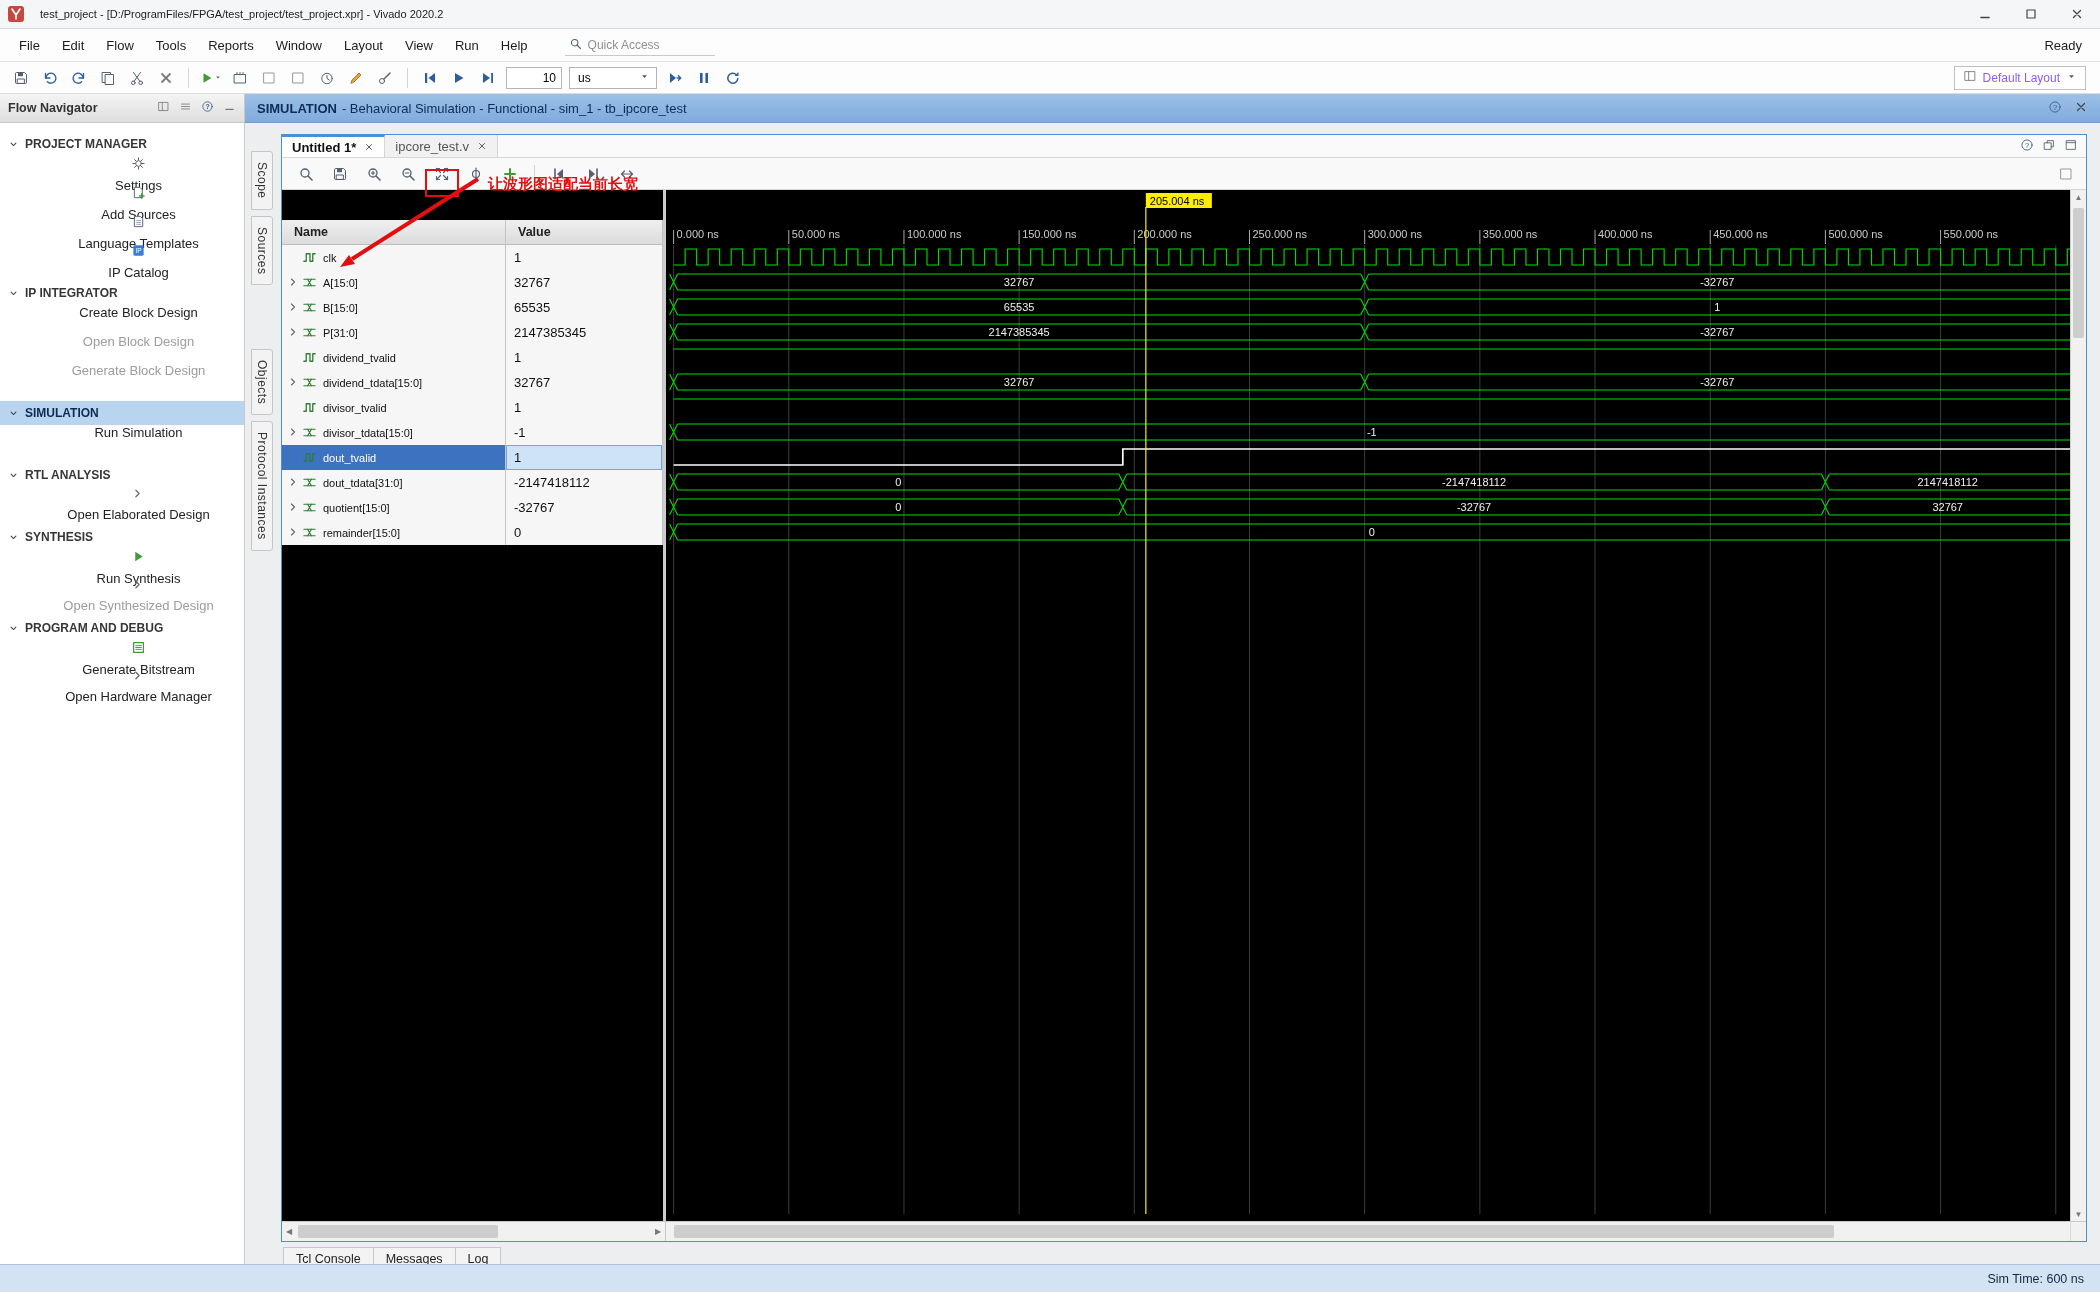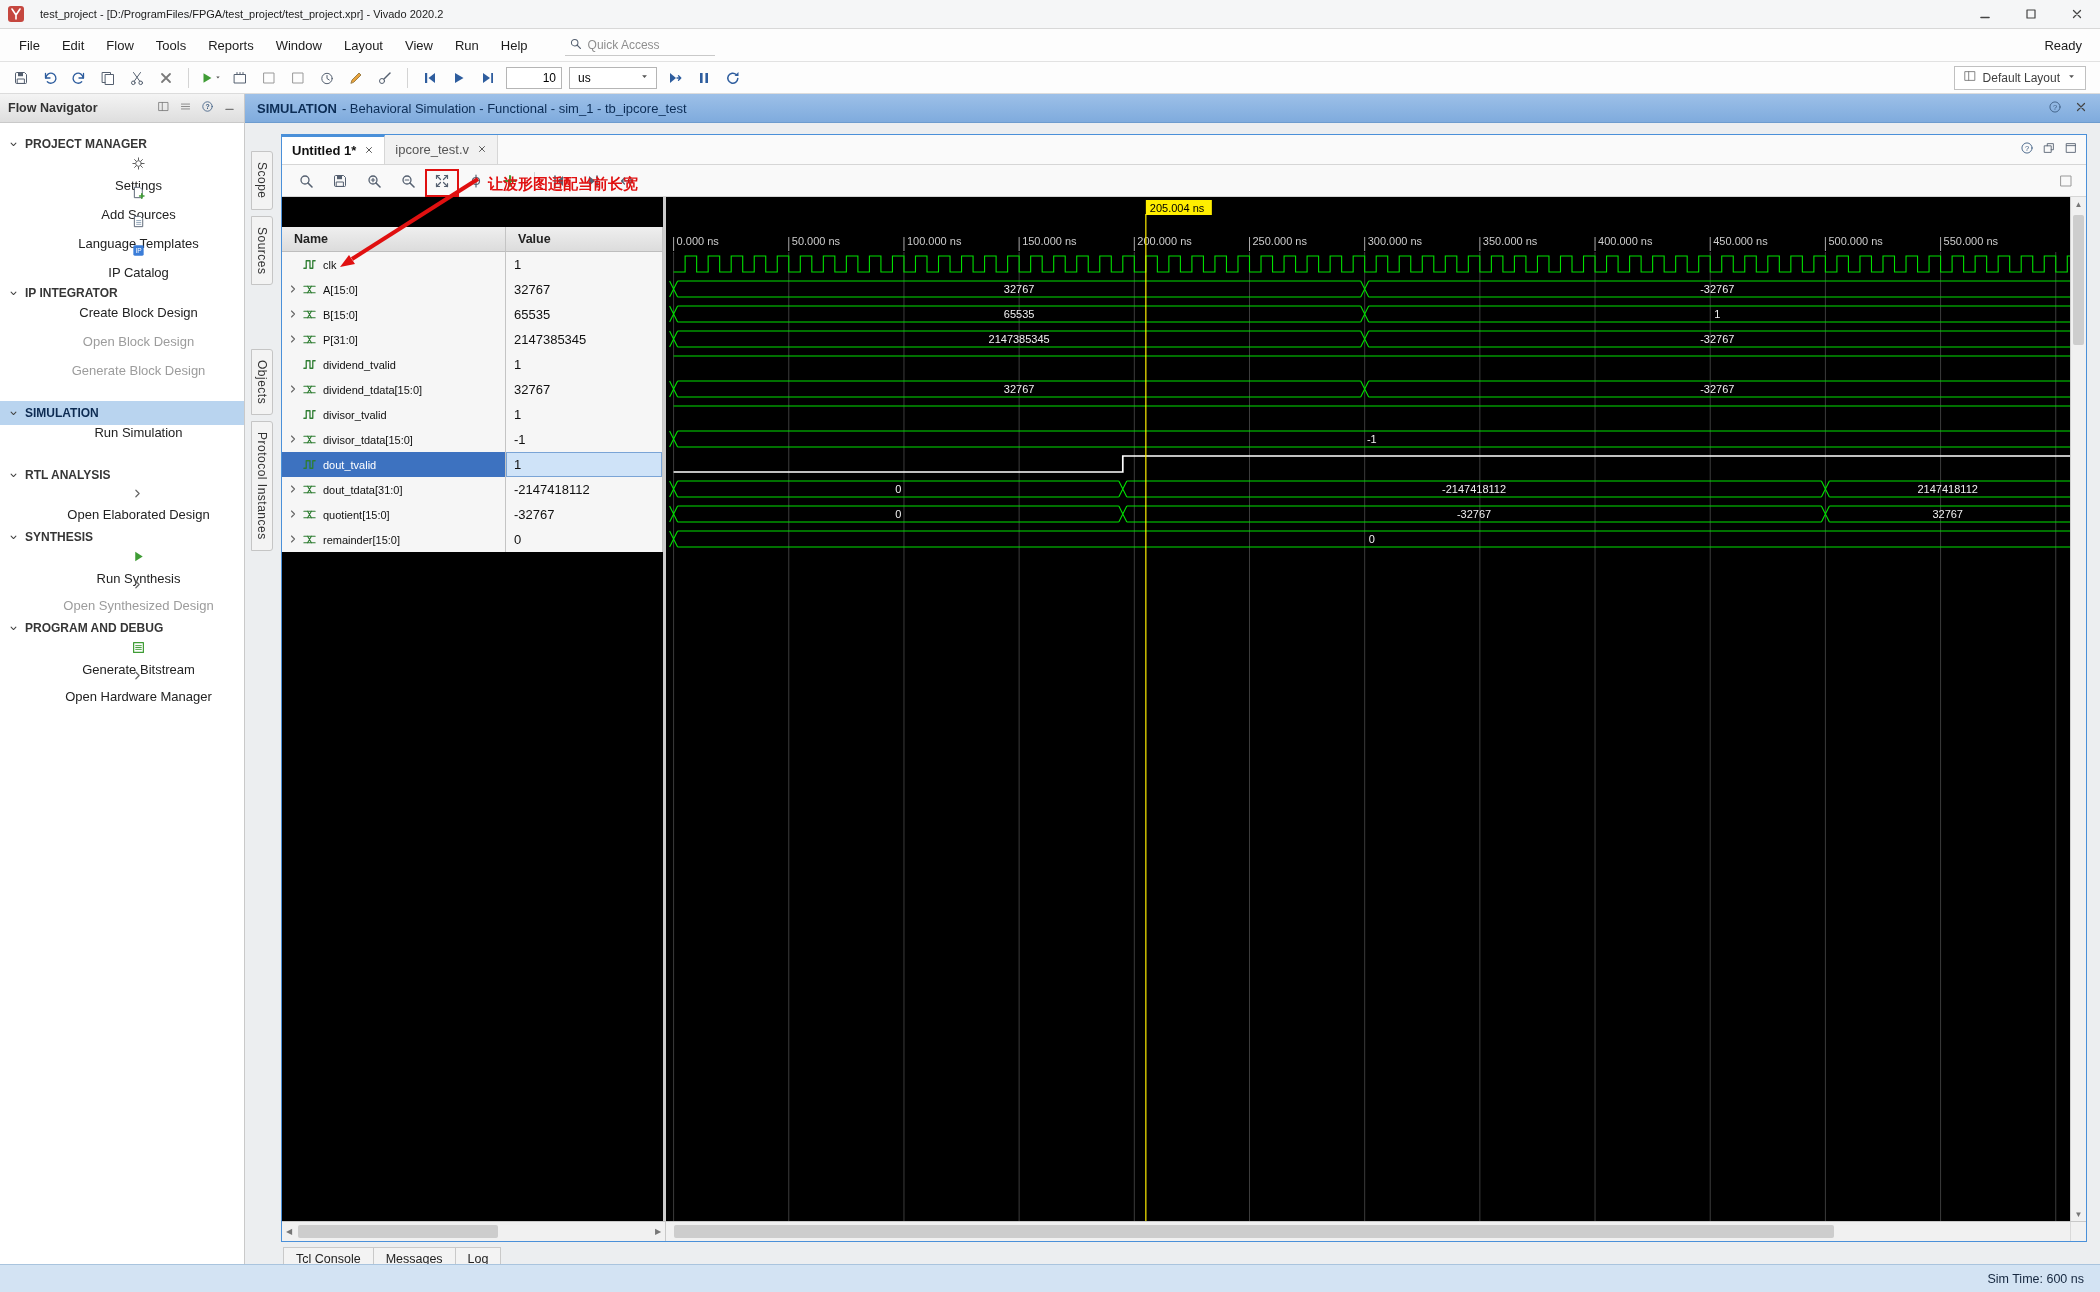--- a/index.html
+++ b/index.html
@@ -15,21 +15,21 @@
   .winbtn{width:46px;height:100%;display:flex;align-items:center;justify-content:center;}
   .menubar{position:absolute;left:0;top:29px;width:2100px;height:33px;background:#fdfdfd;border-bottom:1px solid #e2e2e2;display:flex;align-items:center;padding-left:8px;font-size:13px;color:#1c1c1c;}
   .menuitem{padding:5px 11px;}
   .quick{display:flex;align-items:center;gap:6px;margin-left:26px;border-bottom:1px solid #c9c9c9;padding:2px 4px;width:150px;color:#8f8f8f;font-size:12px;}
   .ready{margin-left:auto;padding-right:18px;font-size:13px;color:#1c1c1c;}
   .toolbar{position:absolute;left:0;top:62px;width:2100px;height:32px;background:#fdfdfd;border-bottom:1px solid #dcdcdc;display:flex;align-items:center;gap:7px;padding-left:10px;}
   .tbicon{width:22px;height:22px;display:flex;align-items:center;justify-content:center;}
   .tbsep{width:1px;height:20px;background:#d4d4d4;margin:0 4px;}
   .timeinput{width:56px;height:22px;border:1px solid #b5b5b5;background:#fff;font-size:12px;text-align:right;padding-right:5px;font-family:"Liberation Sans",sans-serif;}
   .unitsel{width:88px;height:22px;border:1px solid #b5b5b5;background:#fff;font-size:12px;display:flex;align-items:center;justify-content:space-between;padding:0 6px 0 8px;}
-  .layoutsel{margin-left:auto;margin-right:14px;height:24px;border:1px solid #c0c0c0;background:#fff;display:flex;align-items:center;gap:6px;padding:0 8px;font-size:12px;color:#404040;}
+  .layoutsel{margin-left:auto;margin-right:14px;height:24px;border:1px solid #c0c0c0;background:#fff;display:flex;align-items:center;gap:6px;padding:0 8px;font-size:12px;color:#8b5cf6;}
   .ctxrow{position:absolute;left:0;top:94px;width:2100px;height:29px;display:flex;border-radius:10px;}
   .fnheader{width:245px;height:100%;background:linear-gradient(#f4f4f4,#dedede);border-bottom:1px solid #c9c9c9;border-right:1px solid #c9c9c9;display:flex;align-items:center;padding:0 8px;font-size:12.5px;font-weight:bold;color:#333;}
   .fnheader .hicons{margin-left:auto;display:flex;gap:9px;color:#666;}
   .ctxbar{flex:1;background:linear-gradient(#9dc0e8,#7fabdd);border-bottom:1px solid #6d9ccf;display:flex;align-items:center;padding-left:12px;font-size:13px;color:#0c2d56;}
   .ctxbar b{margin-right:5px;}
   .ctxicons{margin-left:auto;display:flex;gap:12px;padding-right:12px;align-items:center;}
 
   
   .flownav{position:absolute;left:0;top:123px;width:245px;height:1141px;background:#ffffff;border-right:1px solid #c9c9c9;overflow:hidden;font-size:13px;}
   .fnsec{margin-top:9px;}
@@ -38,21 +38,21 @@
   .fnitem{display:flex;align-items:center;gap:7px;height:29px;padding-left:33px;color:#222;flex-direction:column;}
   .fnitem.disabled{color:#9c9c9c;}
   .fnitem .ichold{width:16px;height:16px;display:inline-flex;}
 
   
   .main{position:absolute;left:245px;top:123px;width:1855px;height:1141px;background:#eceef0;}
   .vstrip{position:absolute;left:0;top:0;width:36px;height:100%;padding-top:28px;}
   .vtab{writing-mode:vertical-rl;background:#f3f3f3;border:1px solid #c5c5c5;color:#333;font-size:12px;padding:10px 3px;margin:0 0 6px 6px;border-radius:0 3px 3px 0;letter-spacing:.5px;display:block;}
   .vspacer{height:58px;}
   .wavepanel{position:absolute;left:36px;top:11px;width:1806px;height:1108px;background:#fff;border:1px solid #4a90d9;display:flex;flex-direction:column;}
-  .tabrow{height:30px;display:flex;align-items:stretch;background:#fafafa;border-bottom:1px solid #d6d6d6;font-size:13px;}
+  .tabrow{height:23px;display:flex;align-items:stretch;background:#fafafa;border-bottom:1px solid #d6d6d6;font-size:13px;}
   .etab{display:flex;align-items:center;gap:8px;padding:0 10px;border-right:1px solid #d6d6d6;color:#555;background:#f1f1f1;}
   .etab.active{color:#111;font-weight:bold;background:#fff;border-top:2px solid #4a90d9;}
   .tabicons{margin-left:auto;display:flex;gap:8px;align-items:center;padding-right:8px;}
   .wtoolbar{height:32px;display:flex;align-items:center;gap:14px;padding-left:14px;background:#f9f9f9;border-bottom:1px solid #d6d6d6;}
   .wticon{width:20px;height:20px;display:flex;align-items:center;justify-content:center;}
   .wtsep{width:1px;height:18px;background:#d4d4d4;}
   .wgear{margin-left:auto;margin-right:10px;}
   .contentwrap{flex:1;display:flex;flex-direction:column;min-height:0;}
   .contentrow{flex:1;display:flex;min-height:0;}
   .namecol{width:224px;display:flex;flex-direction:column;background:#000;}

